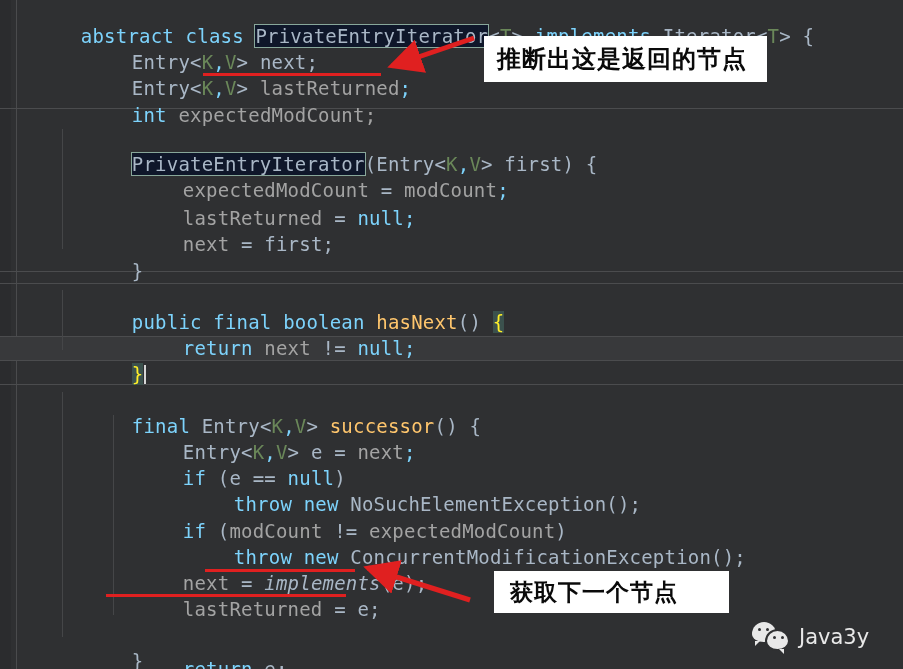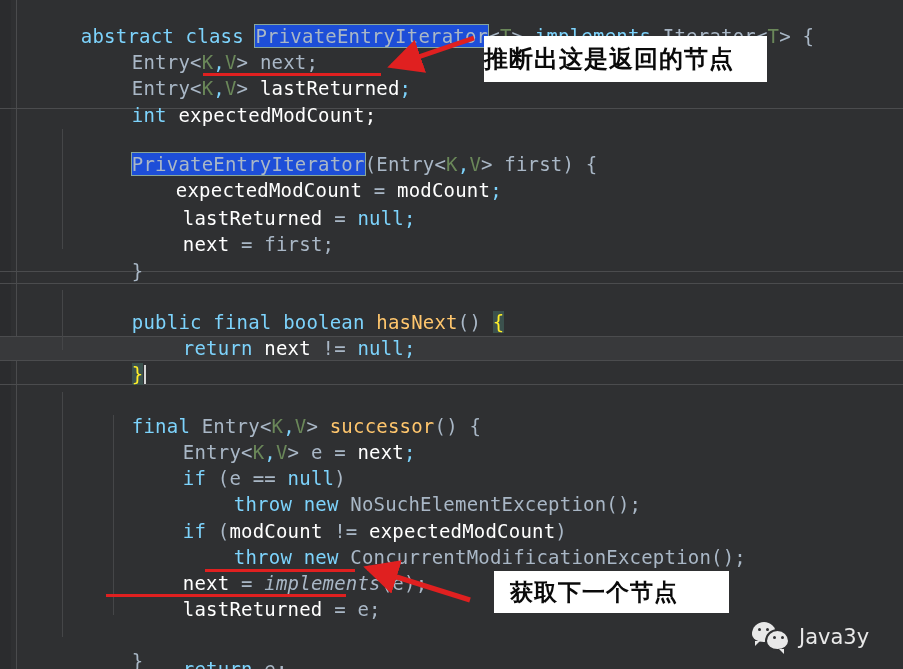--- a/index.html
+++ b/index.html
@@ -64,27 +64,27 @@
     left: 0;
     height: 25px;
     line-height: 25px;
     white-space: pre;
     font-size: 19px;
     letter-spacing: 0.2px;
     color: #a9b7c6;
   }
   .kw   { color: #7dd3fc; }
   .mth  { color: #ffc66d; }
-  .fld  { color: #ffffff; }
+  .fld  { color: #a3a3a3; }
   .typ  { color: #a9b7c6; }
   .gen  { color: #6a8759; }
   .pun  { color: #a9b7c6; }
   .ital { font-style: italic; }
   .hl {
-    background: #1d4ed8;
+    background: #0f172a;
     outline: 1px solid #88a79a;
   }
   .brace-hl {
     background: #3b514d;
     color: #ffef28;
   }
   .caret {
     display: inline-block;
     width: 2px;
     height: 19px;
@@ -197,21 +197,21 @@
     </div>
 
     <div class="line" style="top:78px;left:62px;">
       <span class="kw">int</span><span class="fld"> expectedModCount;</span>
     </div>
 
     <div class="line" style="top:127px;left:62px;">
       <span class="hl">PrivateEntryIterator</span><span class="typ">(Entry&lt;</span><span class="gen">K</span><span class="kw">,</span><span class="gen">V</span><span class="typ">&gt; first) {</span>
     </div>
 
-    <div class="line" style="top:153px;left:106px;">
+    <div class="line" style="top:153px;left:113px;">
       <span class="fld">expectedModCount</span><span class="pun"> = </span><span class="fld">modCount</span><span class="kw">;</span>
     </div>
 
     <div class="line" style="top:181px;left:113px;">
       <span class="fld">lastReturned</span><span class="pun"> = </span><span class="kw">null</span><span class="kw">;</span>
     </div>
 
     <div class="line" style="top:207px;left:113px;">
       <span class="fld">next</span><span class="pun"> = first;</span>
     </div>
@@ -288,21 +288,21 @@
 
   <svg class="arrow" style="left:0;top:0;width:903px;height:669px;">
     <defs>
       <marker id="ah2" markerWidth="7" markerHeight="7" refX="6" refY="3.5" orient="auto">
         <polygon points="0 0, 7 3.5, 0 7" fill="#e02020"></polygon>
       </marker>
     </defs>
     <line x1="470" y1="600" x2="368" y2="568" stroke="#e02020" stroke-width="5" marker-end="url(#ah2)"></line>
   </svg>
 
-  <div class="callout" style="left:484px;top:36px;width:283px;height:46px;font-size:24px;">
+  <div class="callout" style="left:484px;top:36px;width:283px;height:46px;font-size:24px;padding-left:13px;">
     <span>推断出这是返回的节点</span>
   </div>
 
   <div class="callout" style="left:494px;top:571px;width:235px;height:42px;font-size:23px;padding-left:16px;">
     <span>获取下一个节点</span>
   </div>
 
   <div class="watermark" style="left:752px;top:622px;">
     <span class="wechat">
       <span class="big"></span>

